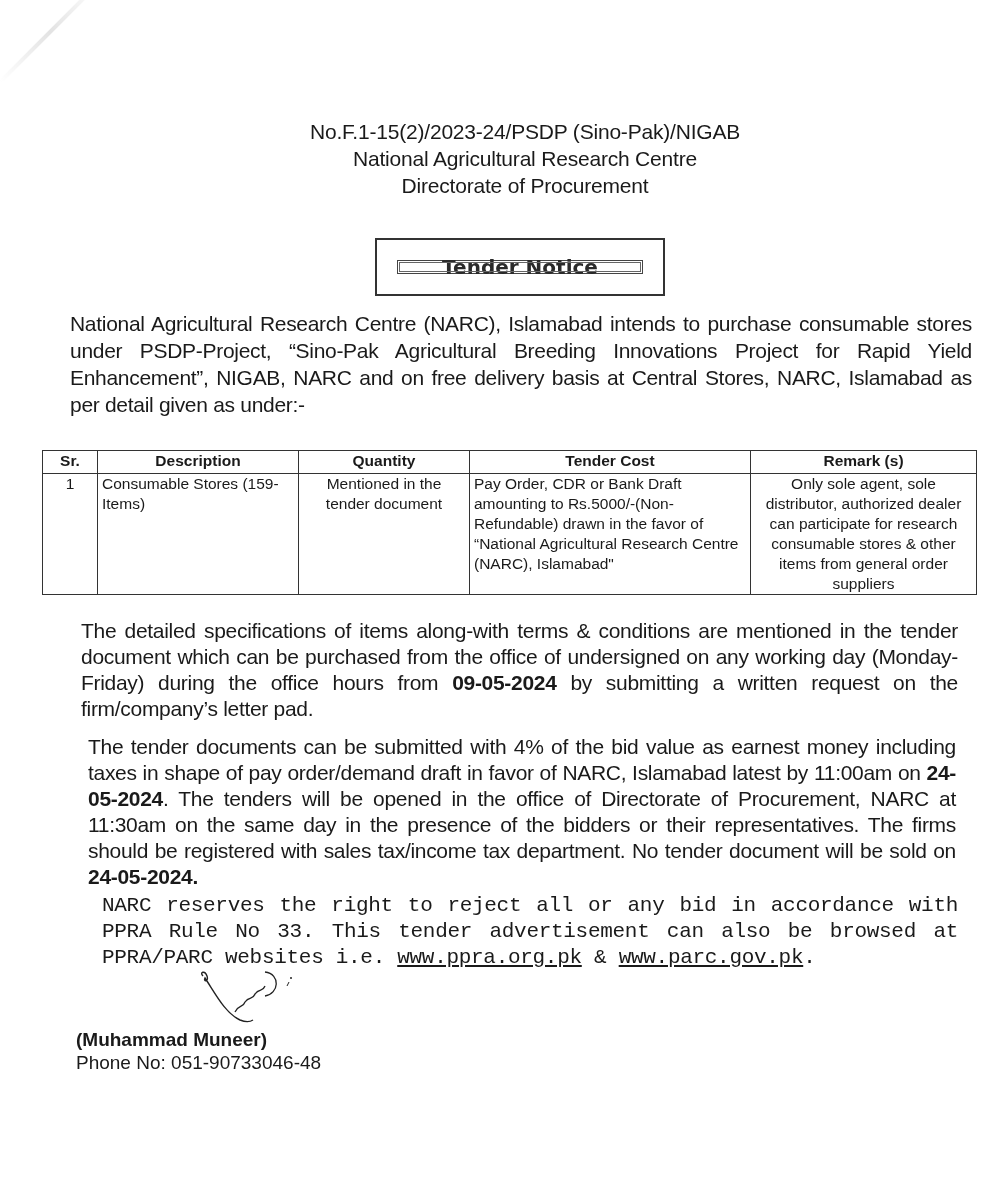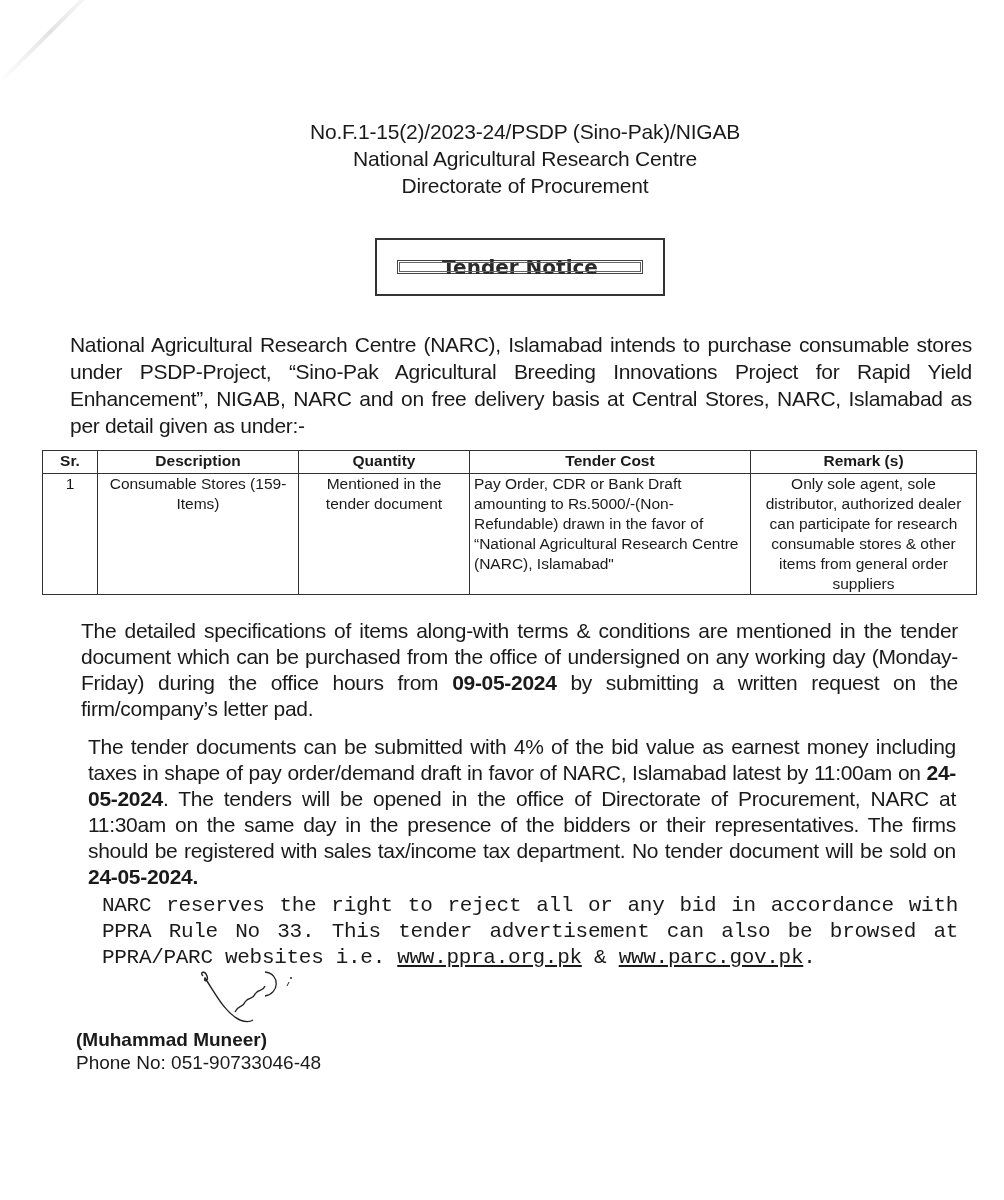--- a/index.html
+++ b/index.html
@@ -22,35 +22,35 @@
   .notice-inner {
     width: 100%; height: 100%; border: 1px solid #444; box-sizing: border-box;
     outline: 1px solid #666; outline-offset: -3px;
     display: flex; align-items: center; justify-content: center;
     font-family: "DejaVu Sans", sans-serif; font-weight: bold; font-size: 20px; color: #2a2a2a;
   }
   .para {
     position: absolute; text-align: justify; font-size: 21px; line-height: 26px;
     font-family: "Liberation Sans", sans-serif; letter-spacing: -0.3px;
   }
-  .para1 { left: 70px; top: 331px; width: 902px; line-height: 27px; }
+  .para1 { left: 70px; top: 310px; width: 902px; line-height: 27px; }
   .para2 { left: 81px; top: 618px; width: 877px; }
   .para3 { left: 88px; top: 734px; width: 868px; }
   .para4 { left: 102px; top: 893px; width: 856px; font-family: Liberation Mono, monospace; }
   .para b { font-weight: bold; }
   .link { text-decoration: underline; }
   table.tender {
     position: absolute; left: 42px; top: 450px; width: 935px;
     border-collapse: collapse; font-size: 15.5px; line-height: 20px;
   }
   table.tender th, table.tender td { border: 1.5px solid #333; vertical-align: top; padding: 0 4px; }
   table.tender th { font-weight: bold; height: 22px; text-align: center; }
   table.tender td { height: 118px; }
   .c-sr { width: 46px; text-align: center; margin-top: 44px; }
-  .c-desc { width: 192px; text-align: center; }
+  .c-desc { width: 192px; text-align: left; }
   .c-qty { width: 162px; text-align: center; }
   .c-cost { width: 272px; text-align: left; }
   .c-rem { text-align: center; }
   .signature { position: absolute; left: 195px; top: 968px; width: 130px; height: 60px; }
   .sig-block { position: absolute; left: 76px; top: 1028px; font-size: 19px; line-height: 23px; }
   .sig-name { font-weight: bold; }
 </style>
 </head>
 <body>
 

